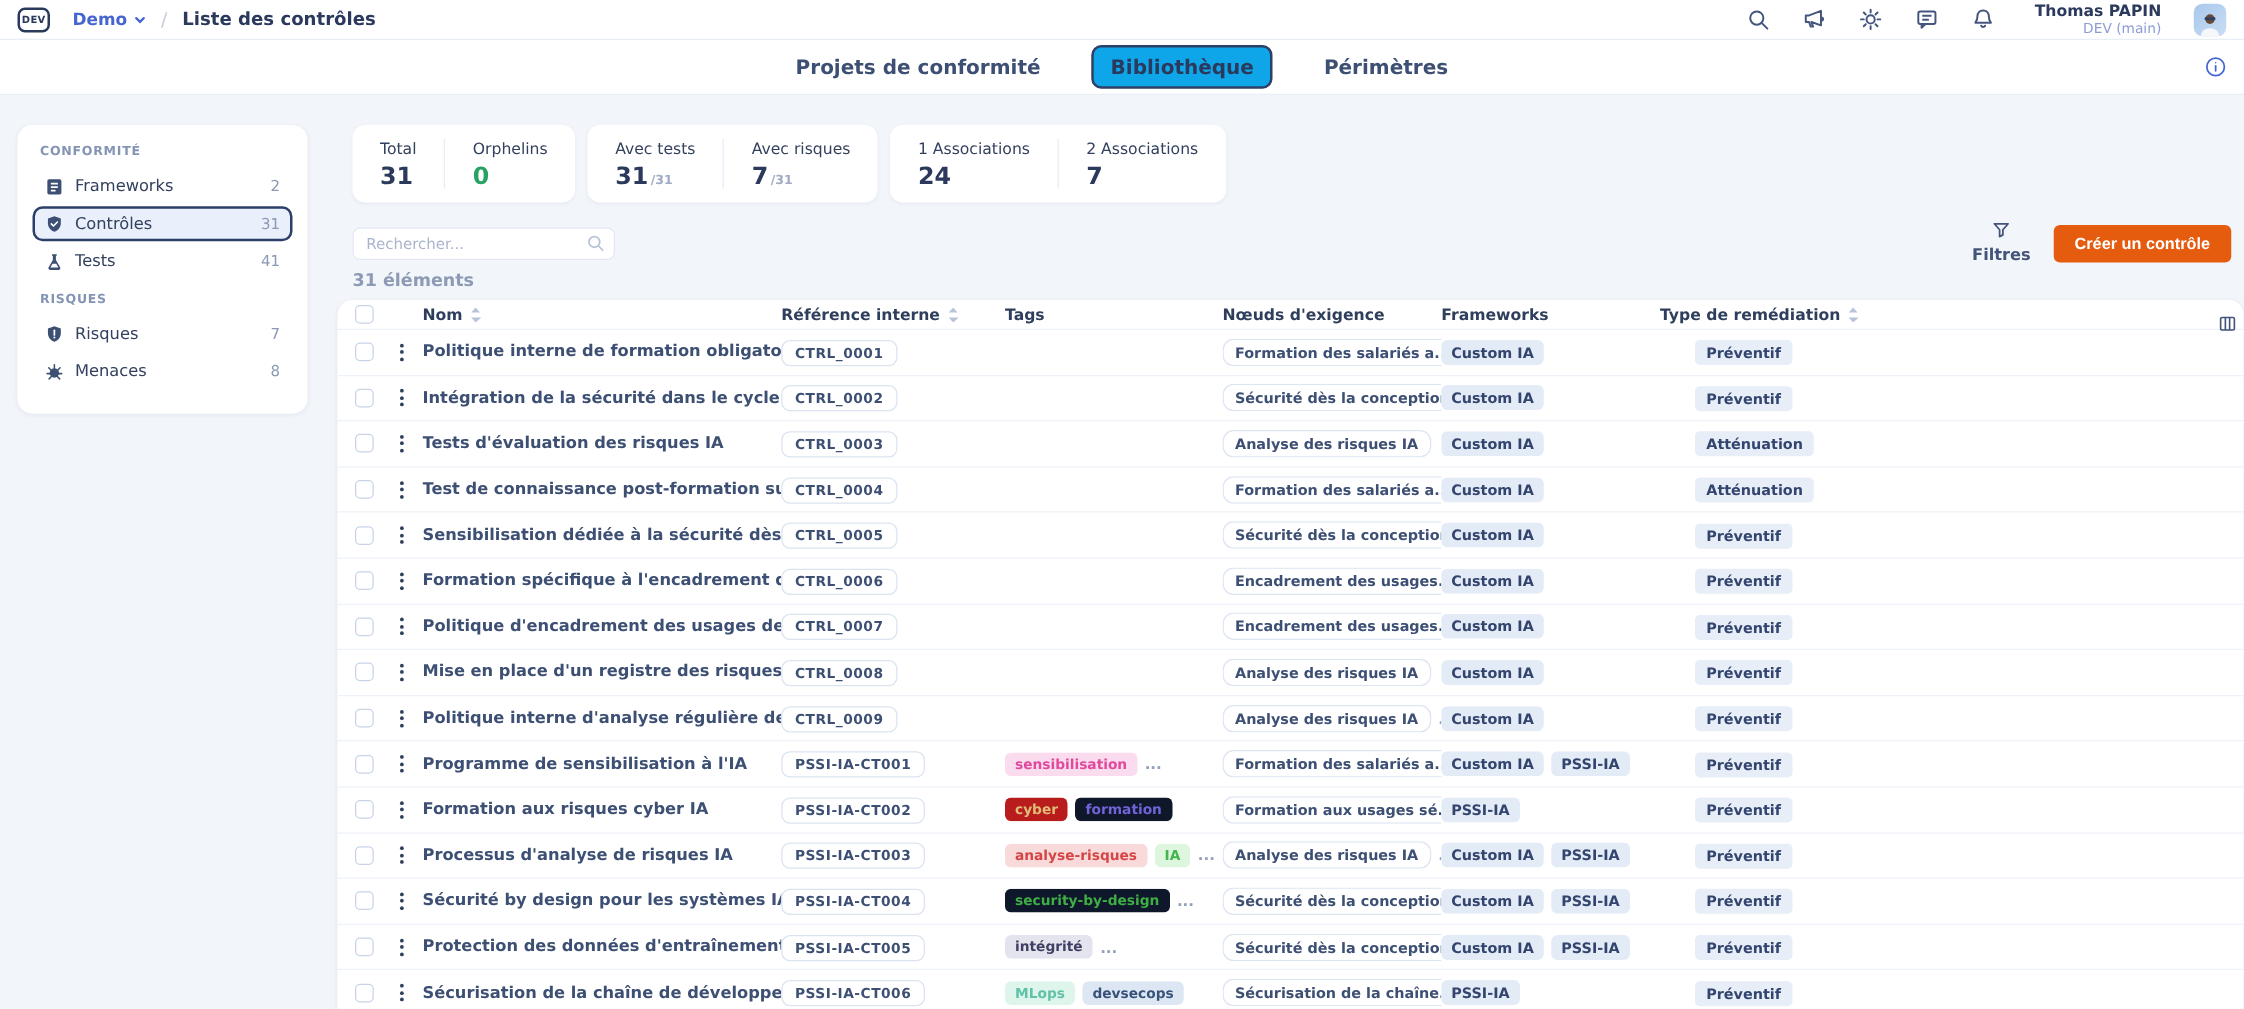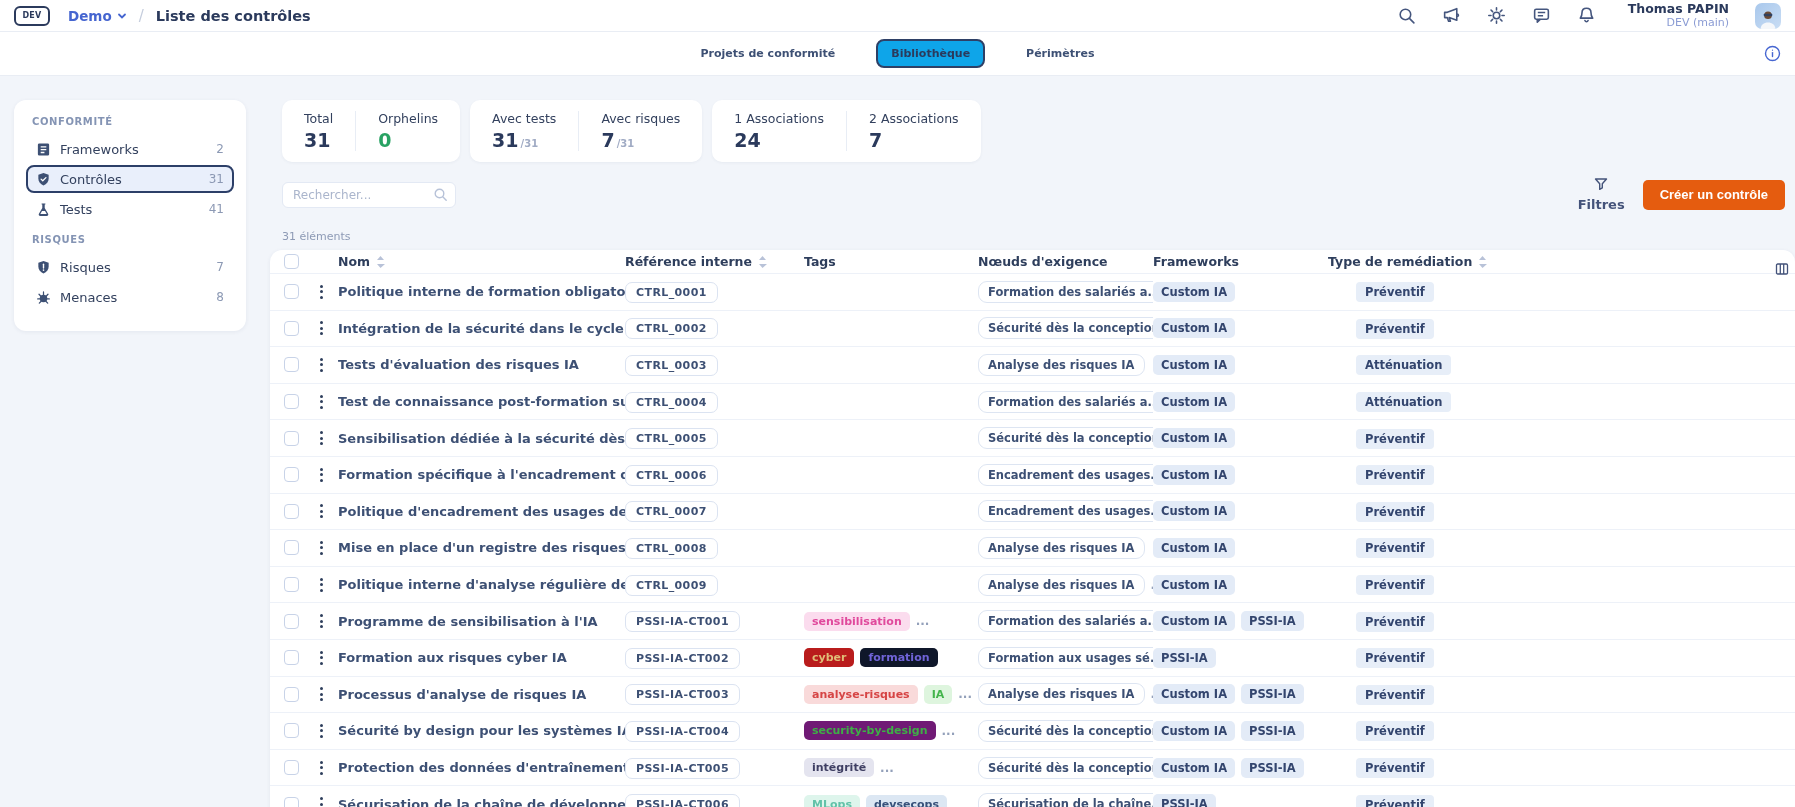--- a/index.html
+++ b/index.html
@@ -2,40 +2,40 @@
 <html><head>
 <meta charset="utf-8">
 <style>
   * { margin:0; padding:0; box-sizing:border-box; }
   html,body { width:1795px; height:807px; overflow:hidden; background:#f2f5fa;
     font-family:"DejaVu Sans","Liberation Sans",sans-serif; color:#33415e; }
 
   
   .topbar { height:32px; background:#fff; border-bottom:1px solid #e9edf4;
     display:flex; align-items:center; padding:0 14px; }
-  .logo-badge { width:36px; height:20px; border:2px solid #2b3a5c; border-radius:6px;
+  .logo-badge { width:26px; height:20px; border:2px solid #2b3a5c; border-radius:6px;
     display:flex; align-items:center; justify-content:center;
     font-size:8px; font-weight:800; color:#2b3a5c; letter-spacing:.3px; margin-right:18px; }
   .ws { display:flex; align-items:center; gap:5px; color:#4565d0; font-weight:700;
     font-size:13.5px; cursor:pointer; }
   .crumb-sep { color:#c5cddd; font-size:15px; margin:0 12px; }
   .crumb { color:#2b3a5c; font-weight:700; font-size:14.5px; }
   .topbar-right { margin-left:auto; display:flex; align-items:center; gap:26px; }
   .tb-icon { width:19px; height:19px; color:#45567e; cursor:pointer; display:flex; }
   .tb-icon svg { width:100%; height:100%; }
   .user-block { text-align:right; line-height:1.25; margin-left:6px; }
   .user-name { font-size:12.5px; font-weight:700; color:#2b3a5c; }
   .user-env { font-size:11px; color:#8b9cd4; }
   .avatar { width:26px; height:26px; border-radius:7px; background:linear-gradient(135deg,#a9c8ec,#c9ddf4);
     display:flex; align-items:flex-end; justify-content:center; overflow:hidden; cursor:pointer; }
 
   
   .tabrow { height:44px; background:#fff; border-bottom:1px solid #e9edf4; position:relative;
     display:flex; align-items:center; justify-content:center; gap:26px; }
-  .tab { font-size:11px; font-weight:600; color:#3d5074; padding:6px 13px; cursor:pointer;
+  .tab { font-size:16px; font-weight:600; color:#3d5074; padding:6px 13px; cursor:pointer;
     border:2px solid transparent; border-radius:8px; }
   .tab.active { border-color:#2e4066; background:#0ea5e9; color:#2b3a5c; }
   .info-icon { position:absolute; right:14px; top:13px; width:17px; height:17px; color:#4666d1; cursor:pointer; }
 
   
   .page { position:relative; height:731px; padding-top:24px; }
 
   
   .sidebar { position:absolute; left:14px; top:24px; width:232px; background:#fff;
     border-radius:12px; box-shadow:0 1px 4px rgba(45,62,97,.07); padding:16px 12px 18px; }
@@ -57,33 +57,33 @@
     display:flex; align-items:stretch; padding:11px 0; height:62px; }
   .stat-half { padding:0 22px; display:flex; flex-direction:column; justify-content:space-between; }
   .stat-half + .stat-half { border-left:1px solid #e8edf5; }
   .stat-label { font-size:12.5px; font-weight:500; color:#33415e; white-space:nowrap; }
   .stat-value { font-size:19px; font-weight:800; color:#2b3a5c; line-height:1; }
   .stat-value.green { color:#28a263; }
   .stat-suffix { font-size:10px; font-weight:600; color:#a0abc4; margin-left:2px; }
 
   
   .toolbar { display:flex; align-items:center; margin:15px 10px 0 12px; }
-  .search-wrap { position:relative; width:174px; }
+  .search-wrap { position:relative; width:210px; }
   .search-input { width:100%; height:26px; border:1px solid #e3e9f4; border-radius:6px;
     background:#fff; padding:0 28px 0 10px; font-size:12px; color:#33415e; outline:none;
     font-family:inherit; }
   .search-input::placeholder { color:#aab5cc; }
   .search-glass { position:absolute; right:8px; top:5px; width:15px; height:15px; color:#b7c2d8; }
   .toolbar-right { margin-left:auto; display:flex; align-items:center; gap:18px; }
   .filters-btn { display:flex; align-items:center; gap:6px; font-size:13px; font-weight:600;
     color:#44537a; cursor:pointer; background:none; border:none; font-family:inherit;flex-direction:column; }
   .filters-btn svg { width:14px; height:14px; }
   .create-btn { background:#e55c0f; color:#fff; border:none; border-radius:5px; height:30px;
     padding:0 17px; font-size:13px; font-weight:700; cursor:pointer; font-family:Liberation Sans, sans-serif; }
-  .count-line { font-size:11px; color:#8d9ab5; margin:18px 0 7px 12px; }
+  .count-line { font-size:14px; color:#8d9ab5; margin:5px 0 7px 12px;font-weight:bold; }
 
   
   .tablecard { background:#fff; border-radius:12px 12px 0 0; box-shadow:0 1px 4px rgba(45,62,97,.07);
     min-height:600px; position:relative; }
   .tr { display:grid; grid-template-columns:30px 24px 287px 179px 174px 175px 175px 1fr;
     align-items:center; padding-left:14px; border-bottom:1px solid #edf1f8; }
   .tr.head { height:24px; }
   .tr.row { height:36.6px; }
   .th { font-size:12.5px; font-weight:700; color:#2e3e5c; display:flex; align-items:center; gap:6px; }
   .sort { width:9px; height:12px; color:#b8c2d8; display:inline-flex; }
@@ -559,21 +559,21 @@
           <div class="tr row">
             <span class="cbx"></span>
             <span class="kebab">
               <i></i>
               <i></i>
               <i></i>
             </span>
             <span class="cell-name">Sécurité by design pour les systèmes IA</span>
             <span><span class="chip-ref">PSSI-IA-CT004</span></span>
             <span class="cell-tags">
-              <span class="chip-tag" style="background:#701a75;color:#3eae46">security-by-design</span>
+              <span class="chip-tag" style="background:#0f172a;color:#3eae46">security-by-design</span>
               <span class="more-dots">...</span>
             </span>
             <span class="cell-node">
               <span class="chip-node">Sécurité dès la conception</span>
             </span>
             <span class="cell-fw">
               <span class="chip-fw">Custom IA</span>
               <span class="chip-fw">PSSI-IA</span>
             </span>
             <span><span class="chip-type">Préventif</span></span>

